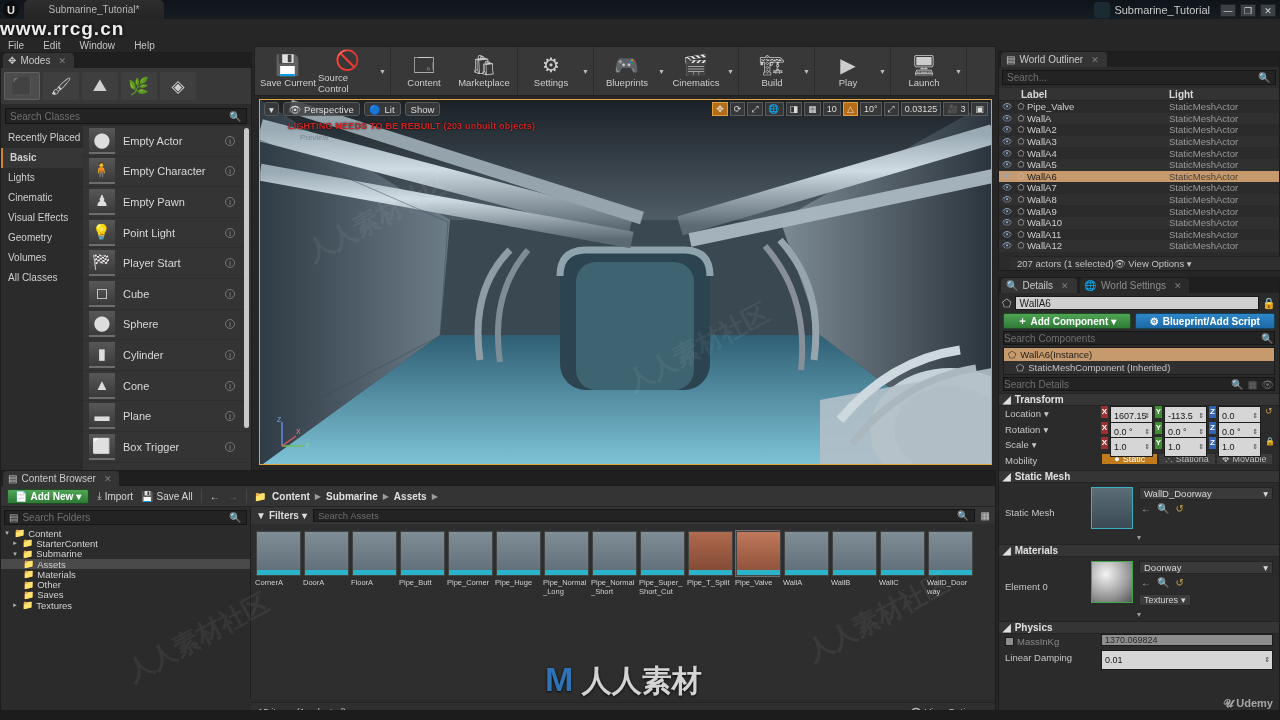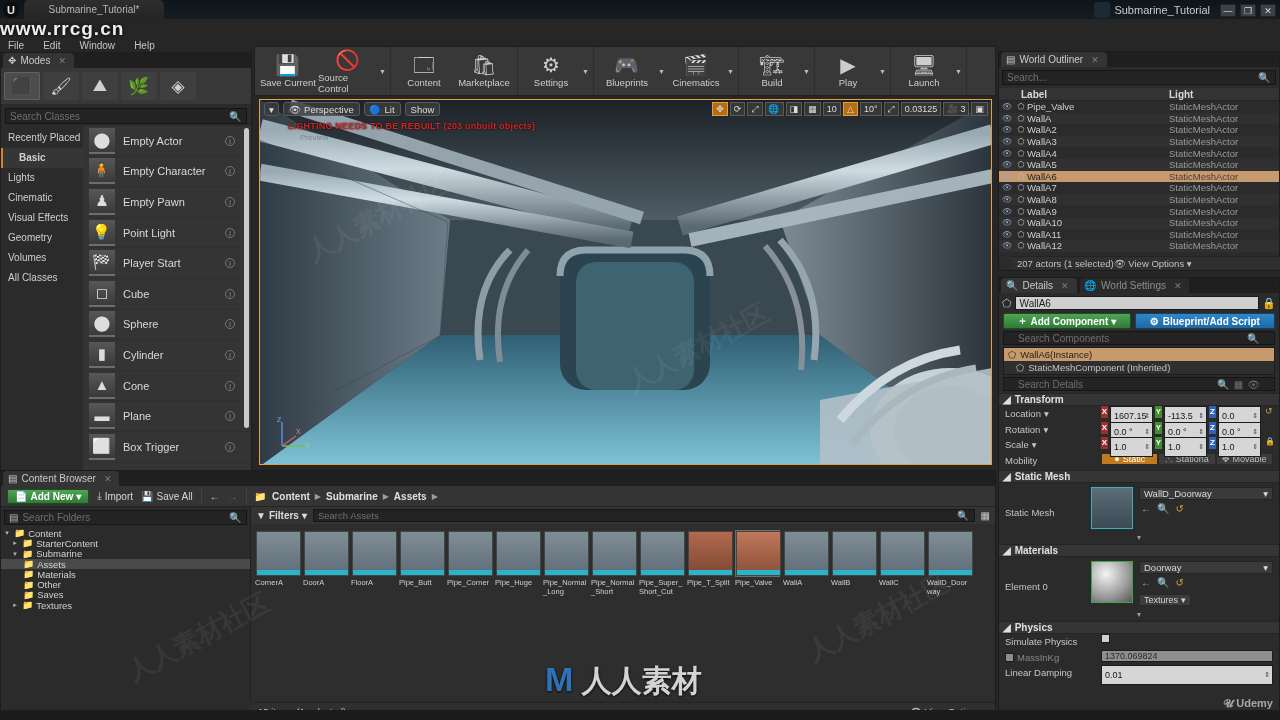--- a/index.html
+++ b/index.html
@@ -61,21 +61,21 @@
   .mode-ico { width:36px; height:28px; border-radius:2px; background:#3f3f3f;
               display:flex; align-items:center; justify-content:center; font-size:17px; }
   .mode-ico.sel { background:#4c4c4c; box-shadow:inset 0 0 0 1px #616161; }
   .search-row { margin:4px 4px 2px 4px; height:16px; background:#232323;
                 border:1px solid #151515; display:flex; align-items:center; padding:0 4px;
                 color:#6f6f6f; font-size:10px; justify-content:space-between; }
   .search-row .mag { color:#b5b5b5; font-size:10px; }
   .modes-body { display:flex; height:360px; }
   .cat-list { width:82px; background:#2b2b2b; padding-top:2px; }
   .cat { height:20px; line-height:20px; padding-left:7px; font-size:10px; color:#cfcfcf; }
-  .cat.sel { background:#363636; border-left:2px solid #cf8430; padding-left:16px; font-weight:bold; }
+  .cat.sel { background:#363636; border-left:2px solid #cf8430; padding-left:7px; font-weight:bold; }
   .place-list { flex:1; background:#343434; position:relative; overflow:hidden; }
   .place-row { height:30.6px; display:flex; align-items:center; gap:8px;
                padding-left:6px; border-bottom:1px solid #2f2f2f; position:relative; }
   .place-thumb { width:26px; height:26px; background:linear-gradient(#575757,#3a3a3a);
                  display:flex; align-items:center; justify-content:center; font-size:15px; color:#ddd;
                  border-bottom:2px solid #6d6d6d; }
   .place-name { font-size:11px; color:#d9d9d9; }
   .place-help { position:absolute; right:16px; width:10px; height:10px; border-radius:50%;
                 border:1px solid #777; color:#999; font-size:7px; text-align:center; line-height:9px; }
   .vscroll { position:absolute; right:2px; top:2px; width:5px; height:300px;
@@ -147,21 +147,21 @@
   .d-namefield { flex:1; height:14px; background:#cfcfcf; color:#1d1d1d; font-size:10px;
                  display:flex; align-items:center; padding:0 4px; border:1px solid #1a1a1a; }
   .d-btnrow { display:flex; gap:4px; margin:2px 4px; height:16px; }
   .d-addcomp { flex:1; background:linear-gradient(#4fa554,#2e7a36); border:1px solid #1f4a22;
                color:#fff; font-size:10px; font-weight:bold; display:flex;
                align-items:center; justify-content:center; gap:3px; border-radius:2px; }
   .d-bp { flex:1.1; background:linear-gradient(#2f87c9,#1c69a6); border:1px solid #11425f;
           color:#fff; font-size:10px; font-weight:bold; display:flex;
           align-items:center; justify-content:center; gap:4px; border-radius:2px; }
   .d-search { margin:2px 4px; height:14px; background:#232323; border:1px solid #151515;
-              display:flex; align-items:center; padding:0 14px; color:#6f6f6f; font-size:10px;
+              display:flex; align-items:center; padding:0 0; color:#6f6f6f; font-size:10px;
               justify-content:space-between; }
   .comp-list { margin:1px 4px; border:1px solid #1c1c1c; }
   .comp-row { height:13px; display:flex; align-items:center; gap:4px; padding-left:4px; font-size:9.5px; }
   .comp-row.sel { background:#c79a6d; color:#23201c; }
   .comp-row.sub { background:#2f2f2f; color:#c4c4c4; padding-left:12px; }
   .sec-head { height:13px; background:#353535; display:flex; align-items:center;
               gap:4px; padding-left:4px; font-size:10px; color:#e0e0e0; font-weight:bold;
               border-top:1px solid #242424; border-bottom:1px solid #242424; margin-top:2px; }
   .prop-row { height:15.5px; display:flex; padding-left:6px; font-size:9.5px; }
   .prop-lbl { width:96px; color:#c6c6c6; display:flex; align-items:center; gap:3px; }
@@ -910,24 +910,20 @@
         </span>
       </div>
     </div>
     <div class="chev-center">▾</div>
 
     <div class="sec-head">
       <span>◢</span>
       <span>Physics</span>
     </div>
     <div class="prop-row">
-      <span class="prop-lbl">Simulate Physics</span>
-      <span class="chk"></span>
-    </div>
-    <div class="prop-row">
       <span class="prop-lbl dis-text">
         <span class="chk dis"></span>
         <span>MassInKg</span>
       </span>
       <span class="flat-field">1370.069824</span>
     </div>
     <div class="prop-row">
       <span class="prop-lbl">Linear Damping</span>
       <span class="vfield" style="margin-right:6px;">
         <span>0.01</span>

